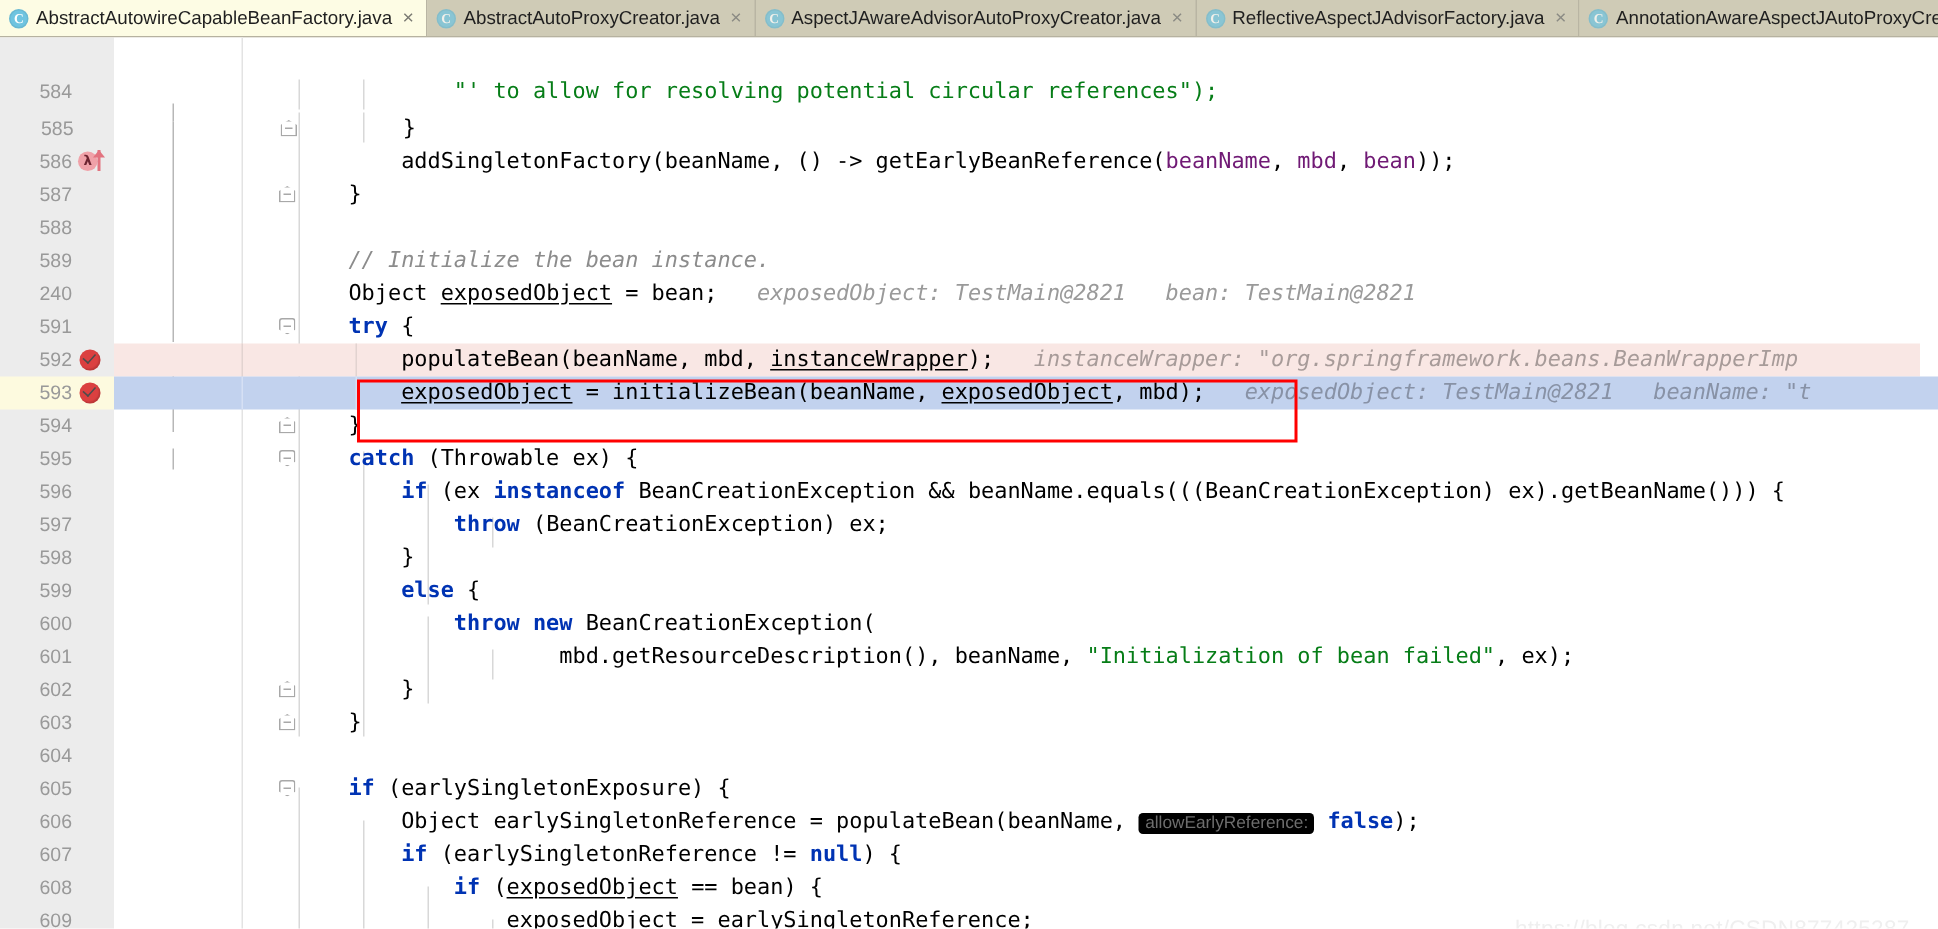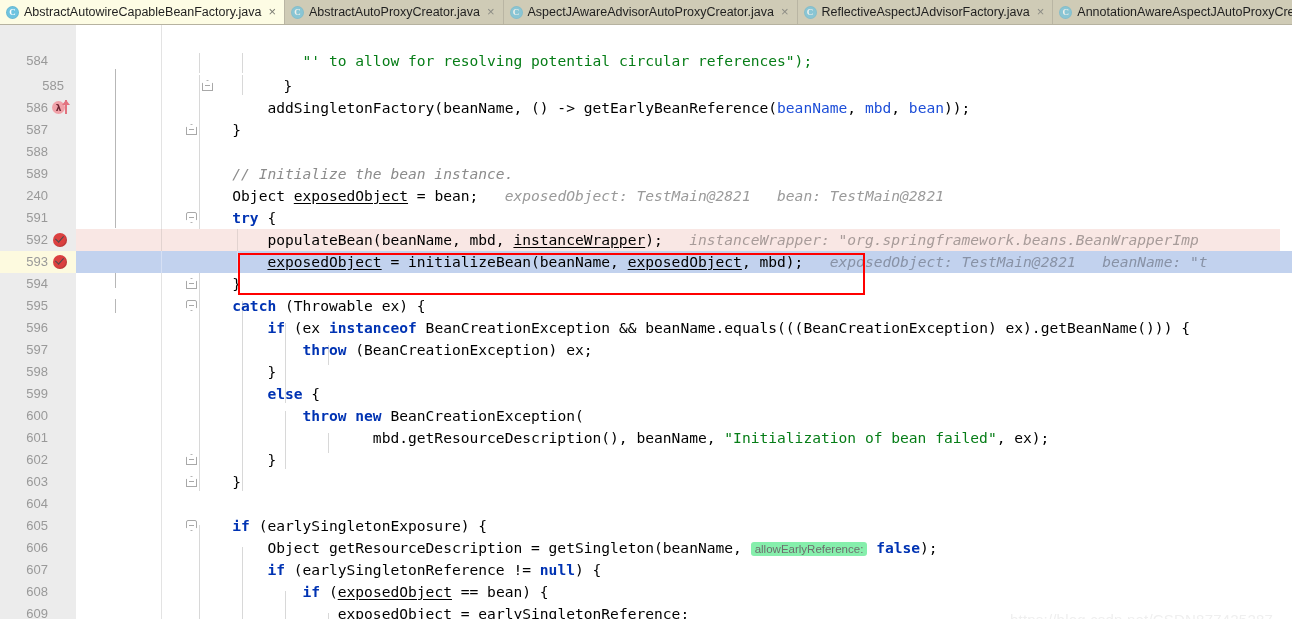--- a/index.html
+++ b/index.html
@@ -255,34 +255,34 @@
   .iguide {
     position: absolute;
     width: 1px;
     background: #d8d8d8;
   }
 
   
   .kw   { color: #0033b3; font-weight: bold; }
   .str  { color: #067d17; }
   .cmt  { color: #8c8c8c; font-style: italic; }
-  .fld  { color: #1d4ed8; }
+  .fld  { color: #701a75; }
   .und  { text-decoration: underline; text-decoration-color: #000; text-underline-offset: 2px; }
 
   
   .hint {
     color: #9a9a9a;
     font-style: italic;
   }
   .row.current .hint { color: #8892a6; }
   .row.exec .hint { color: #a79b99; }
 
   
   .inlay {
-    background: #86efac;
+    background: #000000;
     color: #6d6d6d;
     font-size: 11.5px;
     font-family: "Liberation Sans", sans-serif;
     border-radius: 3px;
     padding: 1px 4px;
     font-style: normal;
   }
 
   
   #annot-box {
@@ -369,21 +369,21 @@
   <div class="iguide" style="left:328px;top:408px;height:20px;"></div>
   <div class="iguide" style="left:328px;top:588px;height:31px;"></div>
 
   <div class="row" style="position:absolute;left:0;top:25px;right:0;">
     <span class="lineno">584</span>
     <span class="bpzone"></span>
     <span class="foldzone"></span>
     <span class="code"><span style="display:inline-block;width:16ch"></span><span class="str">"' to allow for resolving potential circular references");</span></span>
   </div>
 
-  <div class="row" style="position:absolute;left:16px;top:50px;right:0;">
+  <div class="row" style="position:absolute;left:1px;top:50px;right:0;">
     <span class="lineno">585</span>
     <span class="bpzone"></span>
     <span class="foldzone">
       <span class="fold bot">
           <span class="bar"></span>
         </span>
     </span>
     <span class="code"><span style="display:inline-block;width:12ch"></span><span>}</span></span>
   </div>
 
@@ -565,21 +565,21 @@
           <span class="bar"></span>
         </span>
     </span>
     <span class="code"><span style="display:inline-block;width:8ch"></span><span class="kw">if</span><span> (earlySingletonExposure) {</span></span>
   </div>
 
   <div class="row" style="position:absolute;left:0;top:512px;right:0;">
     <span class="lineno">606</span>
     <span class="bpzone"></span>
     <span class="foldzone"></span>
-    <span class="code"><span style="display:inline-block;width:12ch"></span><span>Object getResourceDescription = getSingleton(beanName, </span><span class="inlay">allowEarlyReference:</span><span>&nbsp;</span><span class="kw">false</span><span>);</span></span>
+    <span class="code"><span style="display:inline-block;width:12ch"></span><span>Object earlySingletonReference = populateBean(beanName, </span><span class="inlay">allowEarlyReference:</span><span>&nbsp;</span><span class="kw">false</span><span>);</span></span>
   </div>
 
   <div class="row" style="position:absolute;left:0;top:534px;right:0;">
     <span class="lineno">607</span>
     <span class="bpzone"></span>
     <span class="foldzone"></span>
     <span class="code"><span style="display:inline-block;width:12ch"></span><span class="kw">if</span><span> (earlySingletonReference != </span><span class="kw">null</span><span>) {</span></span>
   </div>
 
   <div class="row" style="position:absolute;left:0;top:556px;right:0;">

